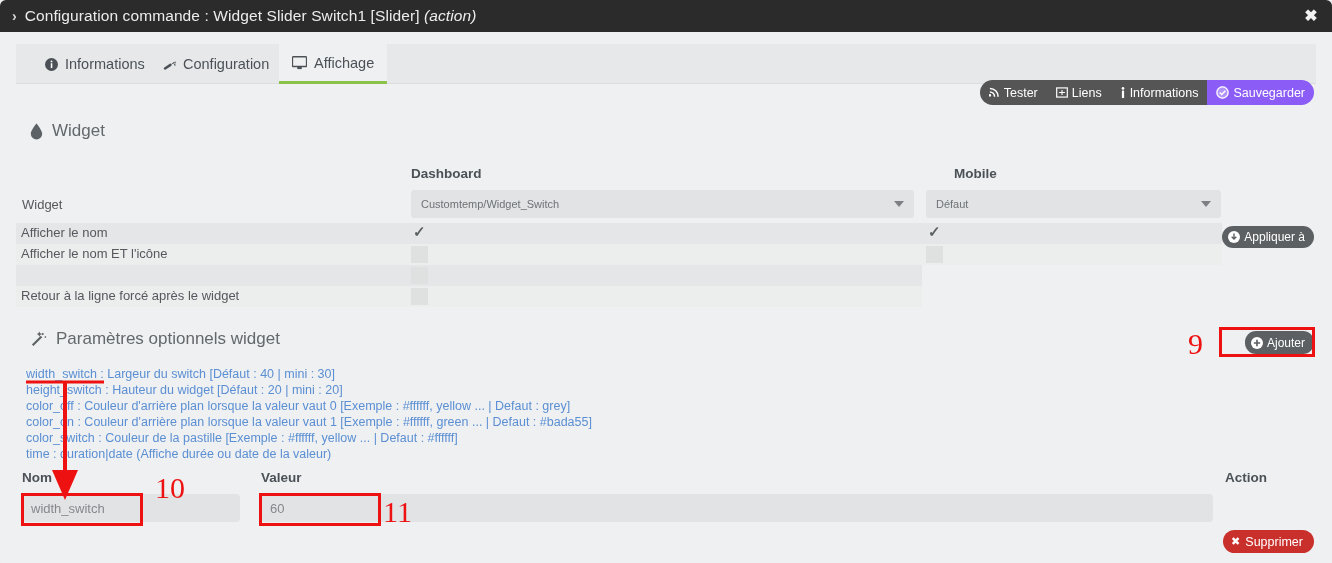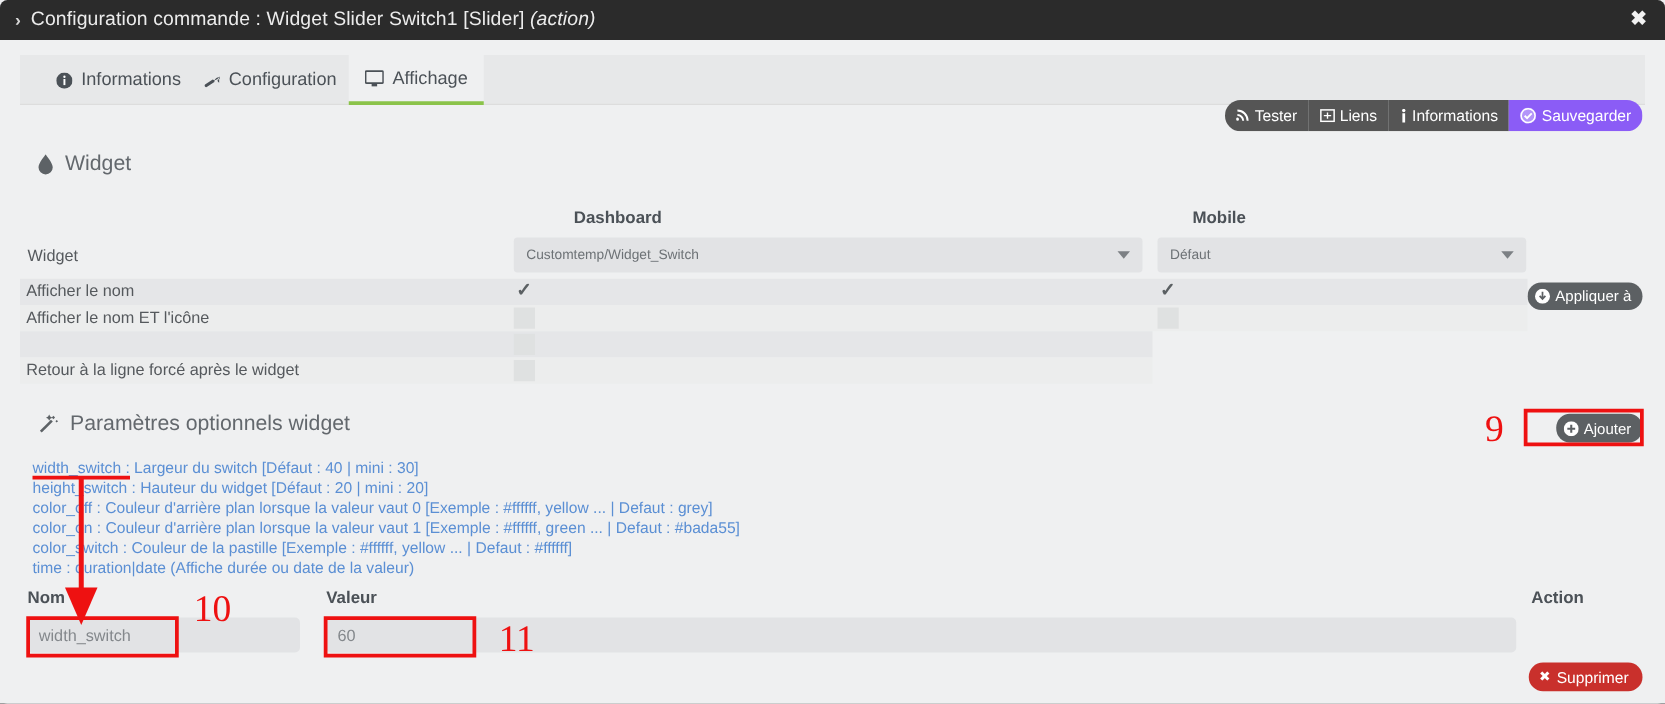--- a/index.html
+++ b/index.html
@@ -292,21 +292,21 @@
 
     <div class="sectitle" style="left:30px; top:89px;">
       <span class="si">
         <svg width="13" height="17" viewBox="0 0 13 17">
             <path d="M6.5 0.5C6.5 0.5 0.8 7.2 0.8 10.8a5.7 5.7 0 0 0 11.4 0C12.2 7.2 6.5 0.5 6.5 0.5z" fill="#5d6266"></path>
           </svg>
       </span>
       <span>Widget</span>
     </div>
 
-    <div class="colhdr" style="left:411px; top:134px;margin-left:48px;">Dashboard</div>
+    <div class="colhdr" style="left:411px; top:134px;">Dashboard</div>
     <div class="colhdr" style="left:926px; top:134px;padding-left:28px;">Mobile</div>
 
     <div style="position:absolute; left:22px; top:165px; font-size:13px; color:#55595d;">Widget</div>
 
     <div class="sel" style="left:411px; top:158px; width:503px;">
       <span>Customtemp/Widget_Switch</span>
       <span class="caret"></span>
     </div>
 
     <div class="sel" style="left:926px; top:158px; width:295px;">
@@ -405,15 +405,15 @@
     <polygon points="65,500 52,470 78,470" fill="#ee1111"></polygon>
   </svg>
 
   <div class="annbox" style="left:1219px; top:327px; width:96px; height:30px;"></div>
   <div class="annnum" style="left:1188px; top:329px;">9</div>
 
   <div class="annbox" style="left:21px; top:493px; width:122px; height:33px;"></div>
   <div class="annnum" style="left:155px; top:473px;">10</div>
 
   <div class="annbox" style="left:259px; top:493px; width:122px; height:33px;"></div>
-  <div class="annnum" style="left:399px; top:497px;">11</div>
+  <div class="annnum" style="left:383px; top:497px;">11</div>
 
 </div>
 
 </body></html>

